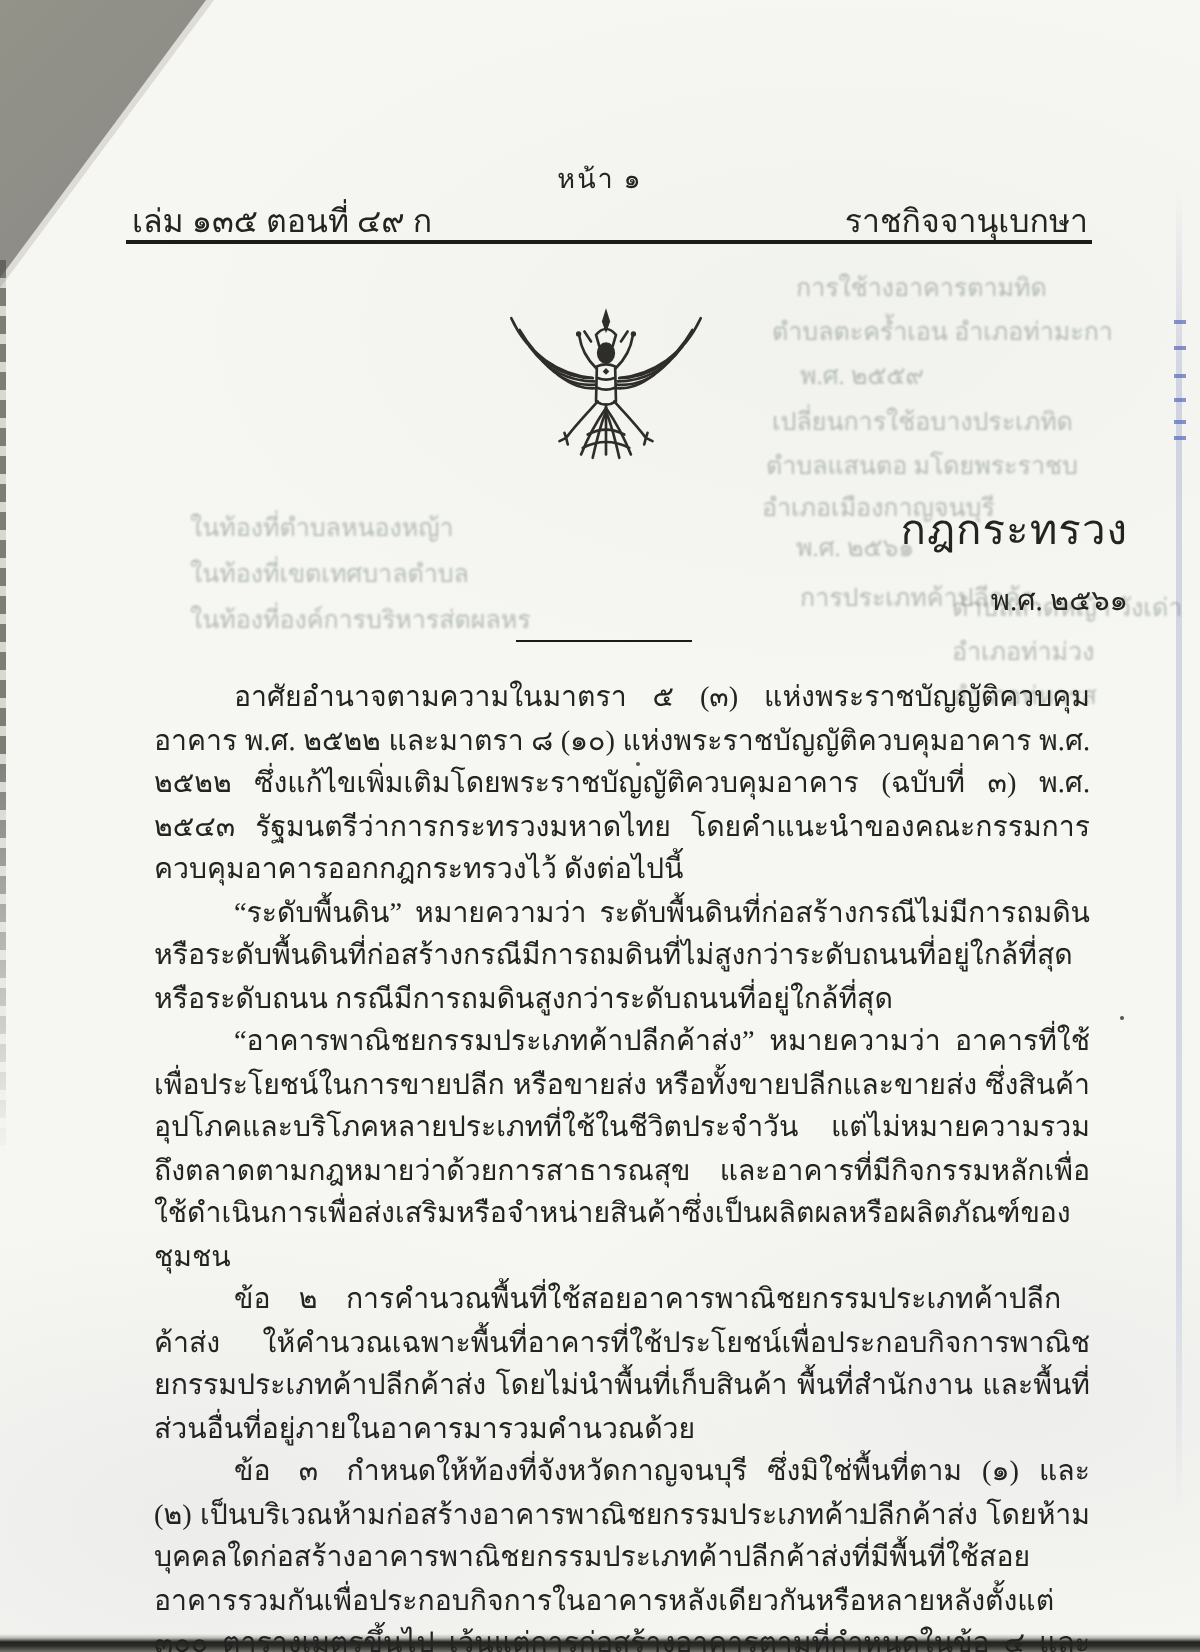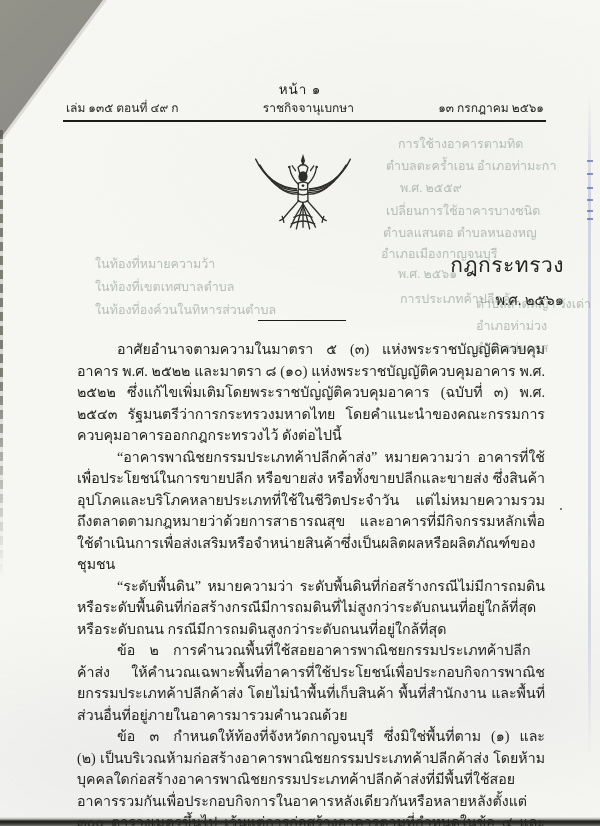--- a/index.html
+++ b/index.html
@@ -35,21 +35,21 @@
 
   
   .bleed{position:absolute;font-size:12.5px;line-height:1;color:rgba(105,122,108,.45);
     filter:blur(.5px);white-space:nowrap;}
 
   
   .ink{color:#232321;}
   .header{position:absolute;left:0;top:78px;width:600px;text-align:center;}
   .page-label{font-size:13.5px;letter-spacing:1px;}
   .masthead{position:absolute;top:20px;left:66px;right:56px;display:flex;
-    justify-content:space-between;font-size:12px;}
+    justify-content:space-between;font-size:16px;}
   .rule-main{position:absolute;top:42px;left:63px;right:54px;height:0;
     border-top:2px solid #1b1b19;}
 
   .emblem{position:absolute;left:249px;top:142px;width:108px;height:104px;}
 
   .titleblock{position:absolute;left:40px;top:248px;width:524px;text-align:right;}
   .t1{font-size:21px;letter-spacing:.5px;margin:0 0 7px 0;}
   .t2{font-size:14.5px;margin:0 0 4px 0;}
   .t3{font-size:14.5px;margin:0 0 4px 0;}
   .t4{font-size:14.5px;margin:0;}
@@ -77,38 +77,37 @@
 <div class="tick" style="top:199px"></div>
 <div class="tick" style="top:210px"></div>
 <div class="tick" style="top:218px"></div>
 <div class="speck" style="left:318px;top:381px;width:2px;height:2px"></div>
 <div class="speck" style="left:560px;top:508px;width:2px;height:2px"></div>
 <div class="speck" style="left:430px;top:760px;width:2px;height:2px"></div>
 
 <div class="bleed" style="left:398px;top:138px">การใช้างอาคารตามทิด</div>
 <div class="bleed" style="left:386px;top:160px">ตำบลตะคร้ำเอน อำเภอท่ามะกา</div>
 <div class="bleed" style="left:400px;top:182px">พ.ศ. ๒๕๕๙</div>
-<div class="bleed" style="left:386px;top:205px">เปลี่ยนการใช้อาคารบางชนิด</div>
-<div class="bleed" style="left:383px;top:227px">ตำบลแสนตอ ตำบลหนองหญ</div>
+<div class="bleed" style="left:386px;top:205px">เปลี่ยนการใช้อบางประเภทิด</div>
+<div class="bleed" style="left:383px;top:227px">ตำบลแสนตอ มโดยพระราชบ</div>
 <div class="bleed" style="left:381px;top:248px">อำเภอเมืองกาญจนบุรี</div>
 <div class="bleed" style="left:398px;top:268px">พ.ศ. ๒๕๖๑</div>
 <div class="bleed" style="left:400px;top:293px">การประเภทค้าปลีกค้า</div>
-<div class="bleed" style="left:95px;top:258px">ในท้องที่หมายความว้า</div>
+<div class="bleed" style="left:95px;top:258px">ในท้องที่ตำบลหนองหญ้า</div>
 <div class="bleed" style="left:95px;top:281px">ในท้องที่เขตเทศบาลตำบล</div>
-<div class="bleed" style="left:95px;top:304px">ในท้องที่องค์วนในทิหารส่วนตำบล</div>
+<div class="bleed" style="left:95px;top:304px">ในท้องที่องค์การบริหารส่ตผลหร</div>
 <div class="bleed" style="left:476px;top:298px">ตำบลลาดหญ้า วังเด่า</div>
 <div class="bleed" style="left:476px;top:320px">อำเภอท่าม่วง</div>
 <div class="bleed" style="left:476px;top:342px">อำเภอท่หารส</div>
 
 <div class="header ink">
   <div class="page-label">หน้า ๑</div>
   <div class="masthead">
     <span>เล่ม ๑๓๕ ตอนที่ ๔๙ ก</span>
     <span>ราชกิจจานุเบกษา</span>
-    <span>๑๓ กรกฎาคม ๒๕๖๑</span>
   </div>
   <div class="rule-main"></div>
 </div>
 
 <svg class="emblem" viewBox="0 0 130 100" fill="none" stroke="#2e2d2a" stroke-width="1.6" stroke-linecap="round" stroke-linejoin="round">
 
   <path d="M65 2 L67.5 10 L65 17 L62.5 10 Z" fill="#2e2d2a" stroke="none"></path>
   <path d="M59 18 Q65 11 71 18 L69 25 L61 25 Z"></path>
   <path d="M56 22 L52 16 M74 22 L78 16"></path>
 
@@ -147,17 +146,17 @@
 </svg>
 
 <div class="titleblock ink">
   <div class="t1">กฎกระทรวง</div>
   <div class="t4">พ.ศ. ๒๕๖๑</div>
   <div class="rule-short"></div>
 </div>
 
 <div class="bodytext ink">
   <p>อาศัยอำนาจตามความในมาตรา ๕ (๓) แห่งพระราชบัญญัติควบคุมอาคาร พ.ศ. ๒๕๒๒ และมาตรา ๘ (๑๐) แห่งพระราชบัญญัติควบคุมอาคาร พ.ศ. ๒๕๒๒ ซึ่งแก้ไขเพิ่มเติมโดยพระราชบัญญัติควบคุมอาคาร (ฉบับที่ ๓) พ.ศ. ๒๕๔๓ รัฐมนตรีว่าการกระทรวงมหาดไทย โดยคำแนะนำของคณะกรรมการควบคุมอาคารออกกฎกระทรวงไว้ ดังต่อไปนี้</p>
+  <p>“ระดับพื้นดิน” หมายความว่า ระดับพื้นดินที่ก่อสร้างกรณีไม่มีการถมดิน หรือระดับพื้นดินที่ก่อสร้างกรณีมีการถมดินที่ไม่สูงกว่าระดับถนนที่อยู่ใกล้ที่สุด หรือระดับถนน กรณีมีการถมดินสูงกว่าระดับถนนที่อยู่ใกล้ที่สุด</p>
   <p>“อาคารพาณิชยกรรมประเภทค้าปลีกค้าส่ง” หมายความว่า อาคารที่ใช้เพื่อประโยชน์ในการขายปลีก หรือขายส่ง หรือทั้งขายปลีกและขายส่ง ซึ่งสินค้าอุปโภคและบริโภคหลายประเภทที่ใช้ในชีวิตประจำวัน แต่ไม่หมายความรวมถึงตลาดตามกฎหมายว่าด้วยการสาธารณสุข และอาคารที่มีกิจกรรมหลักเพื่อใช้ดำเนินการเพื่อส่งเสริมหรือจำหน่ายสินค้าซึ่งเป็นผลิตผลหรือผลิตภัณฑ์ของชุมชน</p>
-  <p>“ระดับพื้นดิน” หมายความว่า ระดับพื้นดินที่ก่อสร้างกรณีไม่มีการถมดิน หรือระดับพื้นดินที่ก่อสร้างกรณีมีการถมดินที่ไม่สูงกว่าระดับถนนที่อยู่ใกล้ที่สุด หรือระดับถนน กรณีมีการถมดินสูงกว่าระดับถนนที่อยู่ใกล้ที่สุด</p>
   <p>ข้อ ๒ การคำนวณพื้นที่ใช้สอยอาคารพาณิชยกรรมประเภทค้าปลีกค้าส่ง ให้คำนวณเฉพาะพื้นที่อาคารที่ใช้ประโยชน์เพื่อประกอบกิจการพาณิชยกรรมประเภทค้าปลีกค้าส่ง โดยไม่นำพื้นที่เก็บสินค้า พื้นที่สำนักงาน และพื้นที่ส่วนอื่นที่อยู่ภายในอาคารมารวมคำนวณด้วย</p>
   <p>ข้อ ๓ กำหนดให้ท้องที่จังหวัดกาญจนบุรี ซึ่งมิใช่พื้นที่ตาม (๑) และ (๒) เป็นบริเวณห้ามก่อสร้างอาคารพาณิชยกรรมประเภทค้าปลีกค้าส่ง โดยห้ามบุคคลใดก่อสร้างอาคารพาณิชยกรรมประเภทค้าปลีกค้าส่งที่มีพื้นที่ใช้สอยอาคารรวมกันเพื่อประกอบกิจการในอาคารหลังเดียวกันหรือหลายหลังตั้งแต่ ๓๐๐ ตารางเมตรขึ้นไป เว้นแต่การก่อสร้างอาคารตามที่กำหนดในข้อ ๔ และข้อ ๕</p>
 </div>
 
 </body></html>

